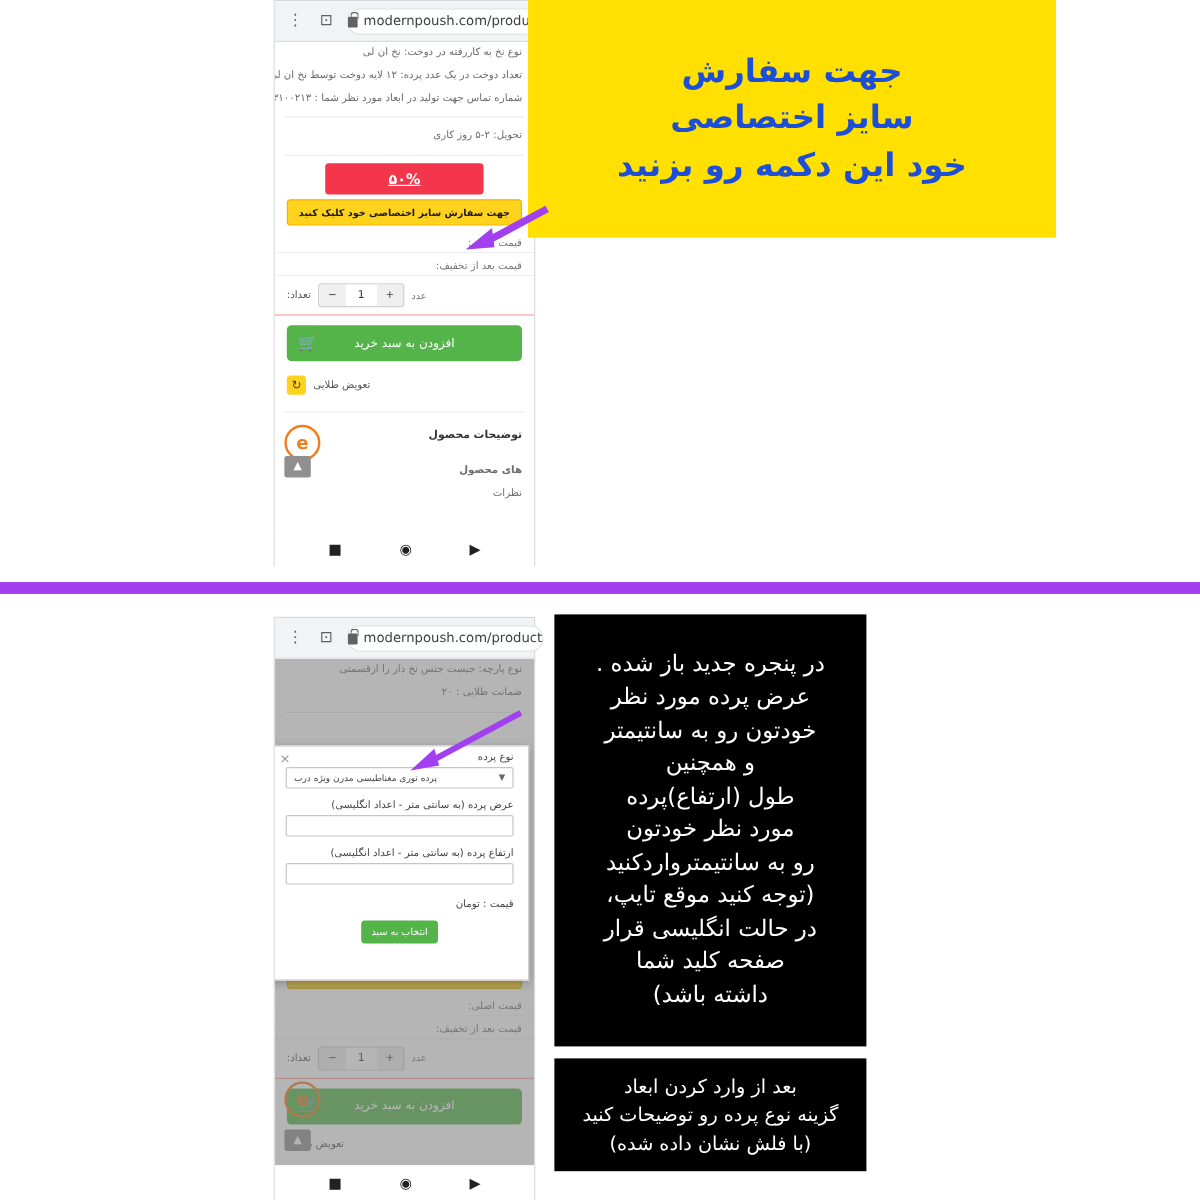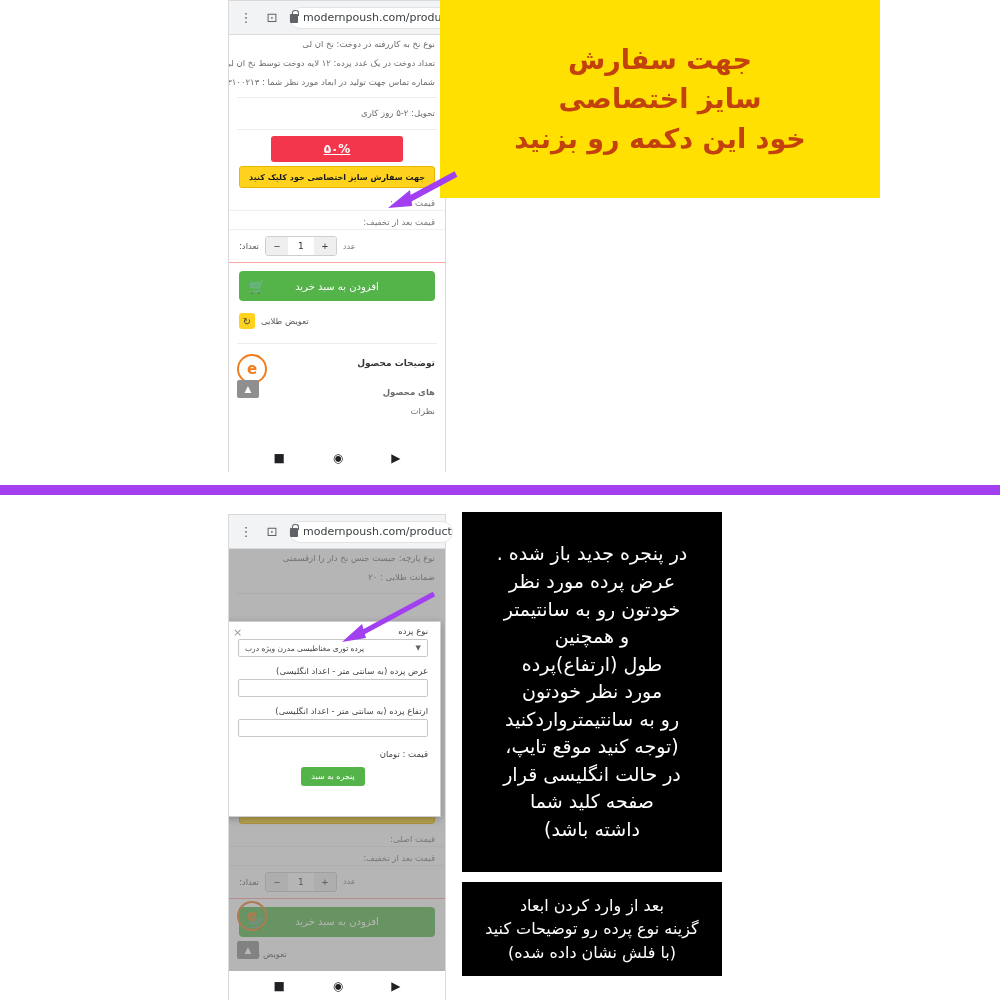--- a/index.html
+++ b/index.html
@@ -205,21 +205,21 @@
     position: absolute;
     display: flex;
     flex-direction: column;
     align-items: center;
     justify-content: center;
     text-align: center;
     line-height: 1.45;
   }
   .callout.yellow {
     background: #ffe000;
-    color: #c2410c;
+    color: #1d4ed8;
     font-size: 27px;
     font-weight: bold;
   }
   .callout.black {
     background: #000;
     color: #fff;
   }
   .callout .line { display: block; width: 100%; }
 
   
@@ -422,21 +422,21 @@
         <div class="text-input">
           <span></span>
         </div>
 
         <div class="field-label">ارتفاع پرده (به سانتی متر - اعداد انگلیسی)</div>
         <div class="text-input">
           <span></span>
         </div>
 
         <div class="modal-price">قیمت : تومان</div>
-        <div class="modal-add">پنجره به سبد</div>
+        <div class="modal-add">انتخاب به سبد</div>
       </div>
     </div>
 
     <div class="nav-bar">
       <span class="navicon">▶</span>
       <span class="navicon">◉</span>
       <span class="navicon">■</span>
     </div>
   </div>
 

